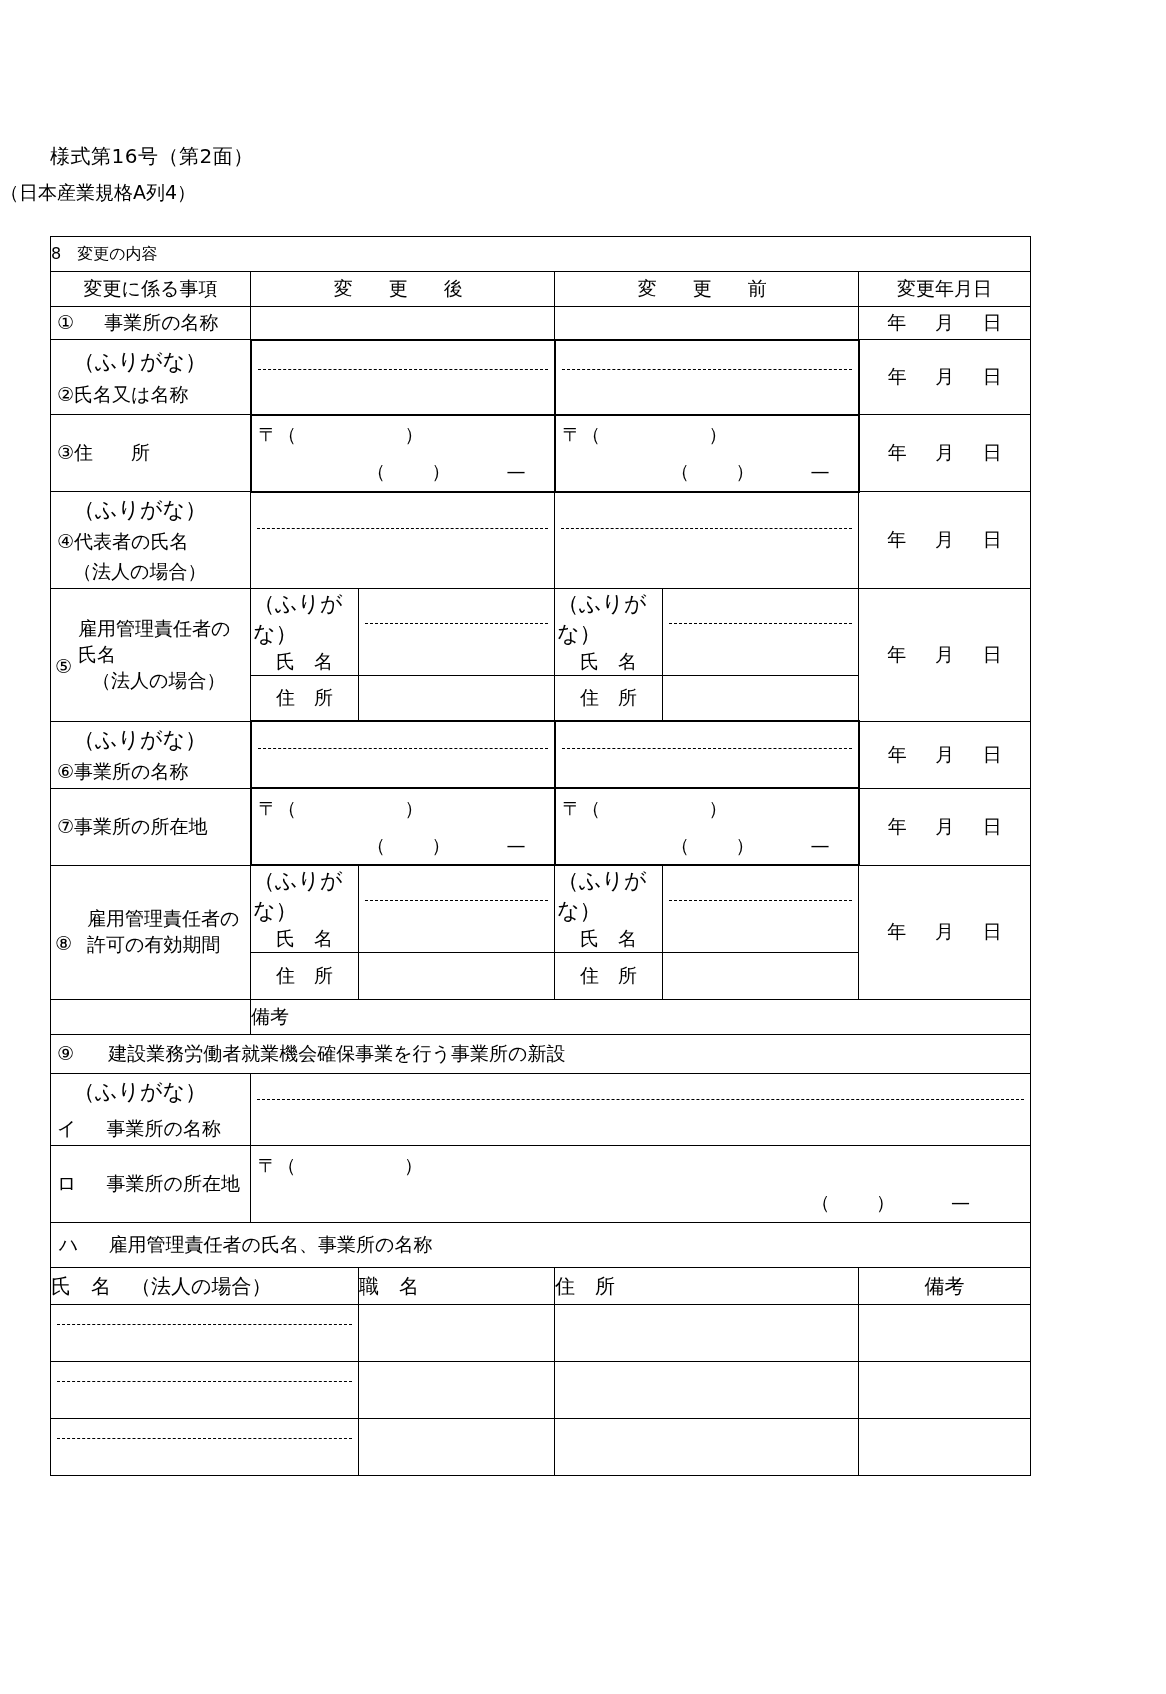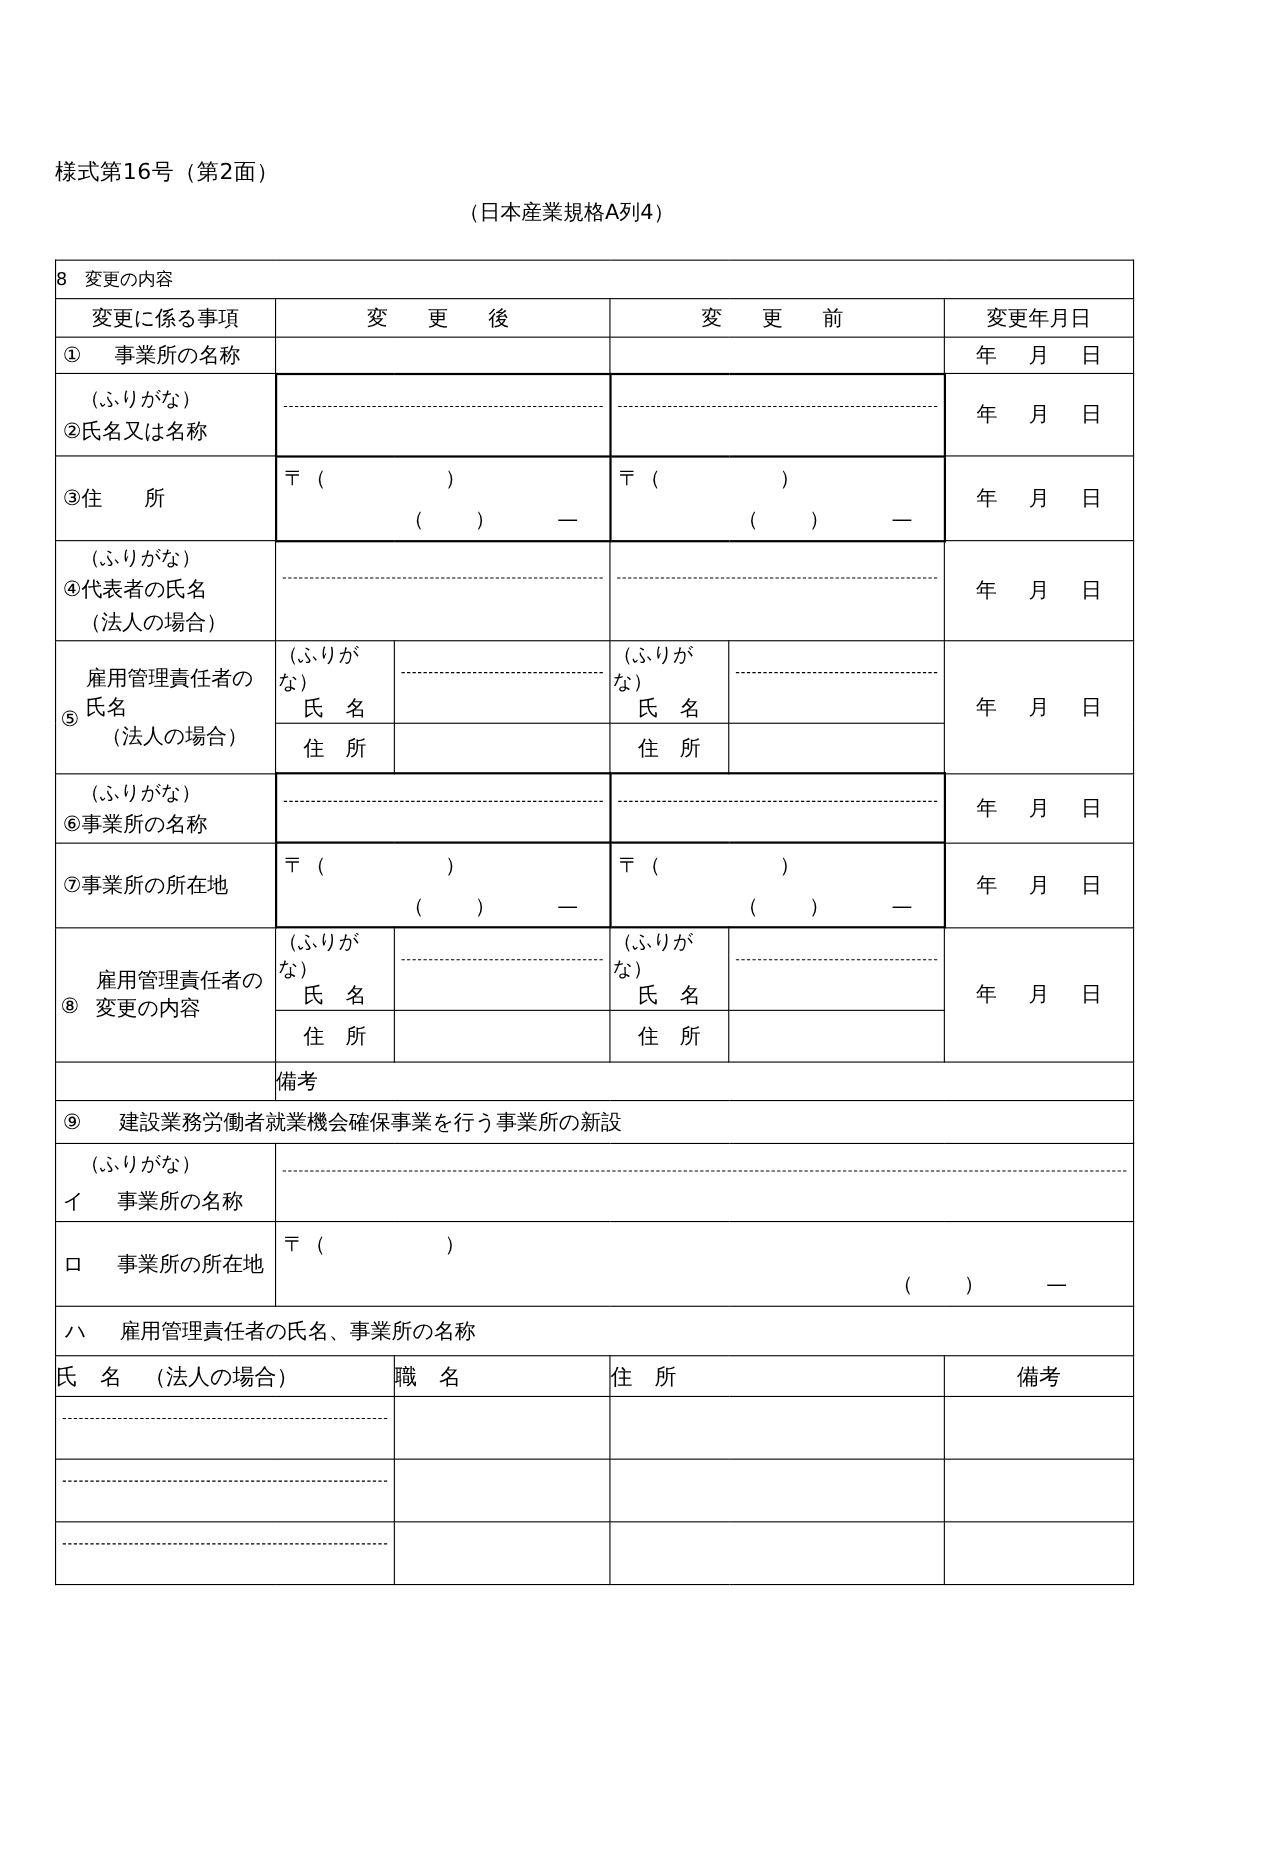--- a/index.html
+++ b/index.html
@@ -10,21 +10,21 @@
     -webkit-font-smoothing:none;
   }
   .page{position:relative;width:1166px;height:1694px;background:#fff;}
 
   .form-no{
     position:absolute;left:50px;top:143px;
     font-size:20px;letter-spacing:0.5px;white-space:nowrap;
   }
   .jis-note{
     position:absolute;left:0;top:180px;width:1030px;
-    text-align:center;font-size:19px;white-space:nowrap;
+    text-align:left;font-size:19px;white-space:nowrap;
   }
 
   table.frm{
     position:absolute;left:50px;top:236px;
     width:980px;
     border-collapse:collapse;
     table-layout:fixed;
     font-size:19px;
   }
   table.frm td{
@@ -38,21 +38,21 @@
 
   .pad{padding:3px 6px;}
   .center{text-align:center;}
 
   .sp2{letter-spacing:0.45em;}
 
   
   .cellbox{position:relative;width:100%;height:100%;}
   .lbl-ind{padding-left:22px;}
 
-  .furi{font-size:18px;font-family:Liberation Serif, serif;}
+  .furi{font-size:22px;font-family:Liberation Serif, serif;}
 
   
   .dotline{
     position:absolute;left:6px;right:6px;
     border-top:1px dashed #000;
     height:0;
   }
 
   .ymd{
     display:flex;justify-content:space-around;align-items:center;
@@ -336,21 +336,21 @@
         </div>
       </td>
     </tr>
 
     <tr>
       <td rowspan="2">
         <div style="display:flex;align-items:center;padding:0 4px">
           <span style="width:26px;display:inline-block;padding-top:22px">⑧</span>
           <span>
             <span style="display:block;padding-left:6px">雇用管理責任者の</span>
-            <span style="display:block;padding-left:6px">変更の内容</span>
+            <span style="display:block;padding-left:6px">許可の有効期間</span>
           </span>
         </div>
       </td>
       <td class="nm-sub subrow" style="height:56px;border-right:1px solid #000">
         <div class="furi" style="text-align:left;padding-left:2px">（ふりがな）</div>
         <div>氏　名</div>
       </td>
       <td class="subrow">
         <div class="cellbox" style="height:54px">
               <div class="dotline" style="top:18px"></div>

